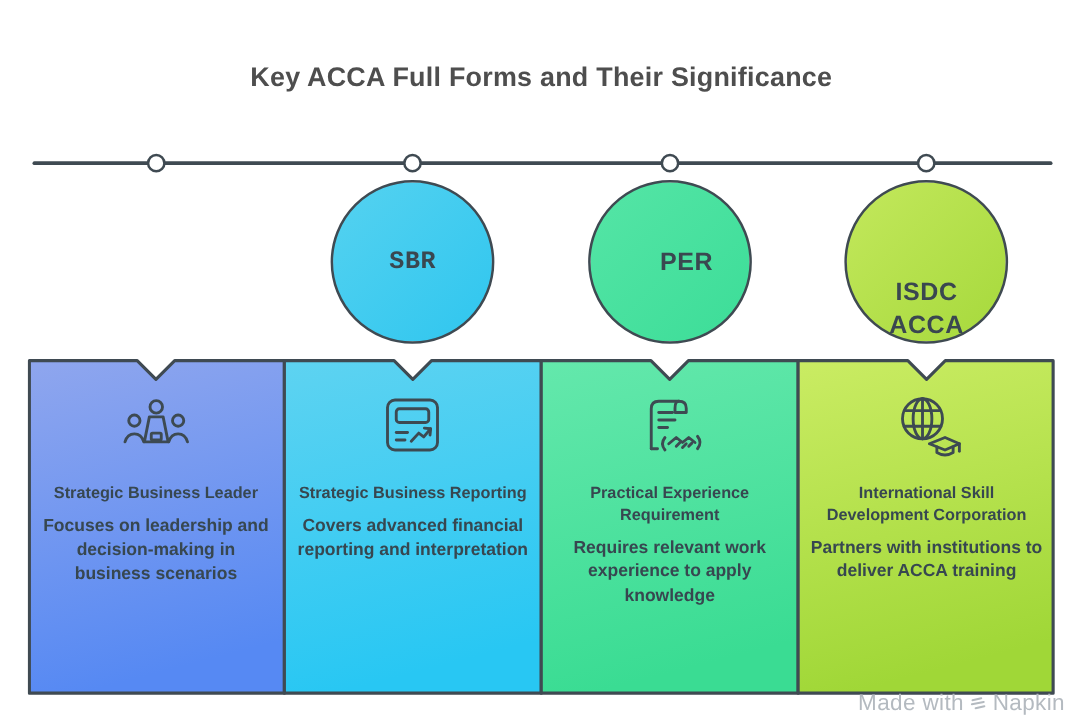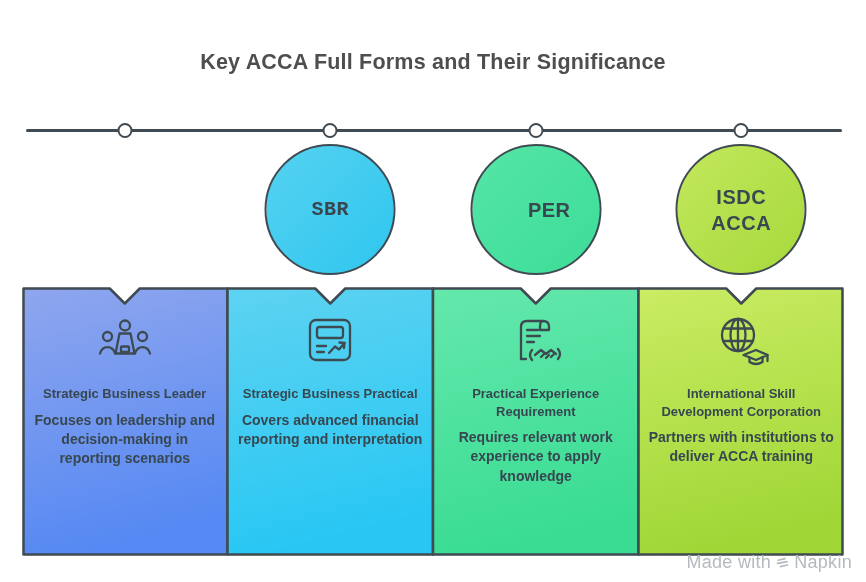--- a/index.html
+++ b/index.html
@@ -97,21 +97,21 @@
               <path d="M22.5,20.5 h11 l4,20 h-19 z"></path>
               <rect x="24" y="33.5" width="8" height="5.5" rx="1"></rect>
               <circle cx="10.5" cy="23.5" r="4.5"></circle>
               <path d="M3,40.5 c2.5,-8.5 12.5,-8.5 15,0"></path>
               <circle cx="45.5" cy="23.5" r="4.5"></circle>
               <path d="M38,40.5 c2.5,-8.5 12.5,-8.5 15,0"></path>
             </g>
           </svg>
         </div>
         <div class="panel-heading">Strategic Business Leader</div>
-        <div class="panel-desc">Focuses on leadership and decision-making in reporting scenarios</div>
+        <div class="panel-desc">Focuses on leadership and decision-making in business scenarios</div>
       </div>
     </div>
 
     <div class="col col2">
       <div class="node"></div>
       <div class="bubble" style="background: linear-gradient(135deg, rgb(85, 210, 240), rgb(47, 198, 239)); font-family: Liberation Mono, monospace;">
         <div class="bubble-label">SBR</div>
       </div>
       <div class="panel-content">
         <div class="panel-icon">
@@ -119,21 +119,21 @@
             <g class="icon-stroke">
               <rect x="8" y="7" width="40" height="40" rx="6"></rect>
               <rect x="15" y="14" width="26" height="11" rx="2.5"></rect>
               <line x1="15" y1="33" x2="24" y2="33"></line>
               <line x1="15" y1="39" x2="22" y2="39"></line>
               <polyline points="27,40 33,33.5 37,36.5 42.5,30"></polyline>
               <polyline points="37.5,29.5 42.5,30 42,35"></polyline>
             </g>
           </svg>
         </div>
-        <div class="panel-heading">Strategic Business Practical</div>
+        <div class="panel-heading">Strategic Business Reporting</div>
         <div class="panel-desc">Covers advanced financial reporting and interpretation</div>
       </div>
     </div>
 
     <div class="col col3">
       <div class="node"></div>
       <div class="bubble" style="background: linear-gradient(135deg, rgb(85, 229, 166), rgb(60, 221, 152)); justify-content: flex-end;">
         <div class="bubble-label">PER</div>
       </div>
       <div class="panel-content">
@@ -153,21 +153,21 @@
             </g>
           </svg>
         </div>
         <div class="panel-heading">Practical Experience Requirement</div>
         <div class="panel-desc">Requires relevant work experience to apply knowledge</div>
       </div>
     </div>
 
     <div class="col col4">
       <div class="node"></div>
-      <div class="bubble" style="background: linear-gradient(135deg, rgb(195, 232, 92), rgb(166, 217, 60));">
+      <div class="bubble" style="background: linear-gradient(135deg, rgb(195, 232, 92), rgb(166, 217, 60)); align-items: flex-end;">
         <div class="bubble-label">ISDC ACCA</div>
       </div>
       <div class="panel-content">
         <div class="panel-icon">
           <svg width="56" height="56" viewBox="0 0 56 56">
             <g class="icon-stroke">
               <circle cx="25" cy="22" r="16"></circle>
               <ellipse cx="25" cy="22" rx="7.5" ry="16"></ellipse>
               <line x1="11.5" y1="15.5" x2="38.5" y2="15.5"></line>
               <line x1="10.5" y1="28" x2="39.5" y2="28"></line>

